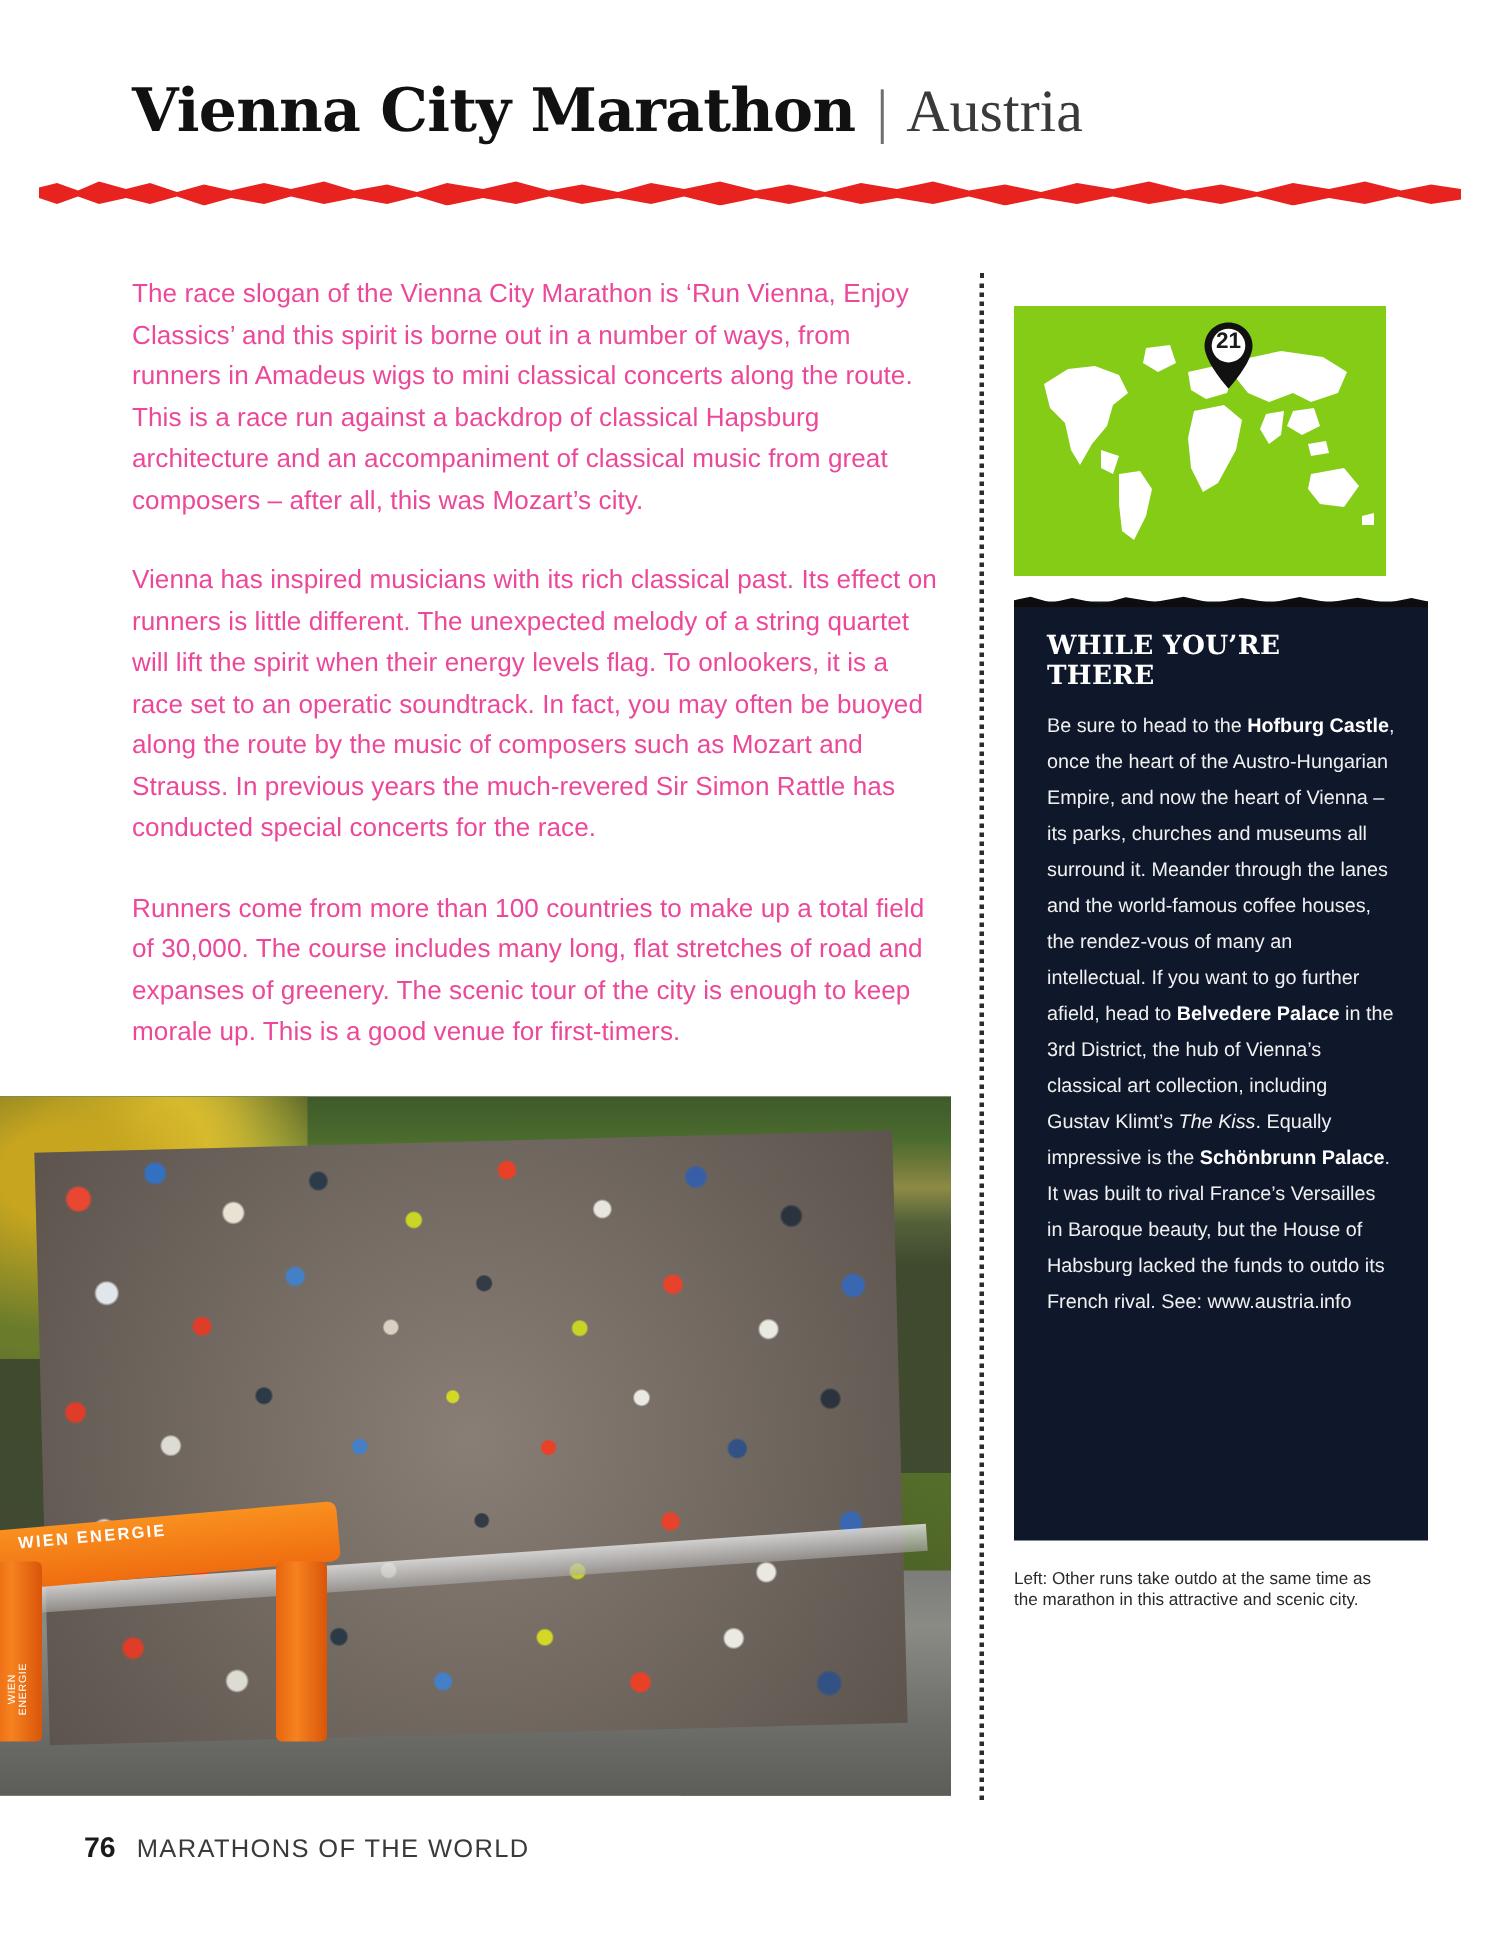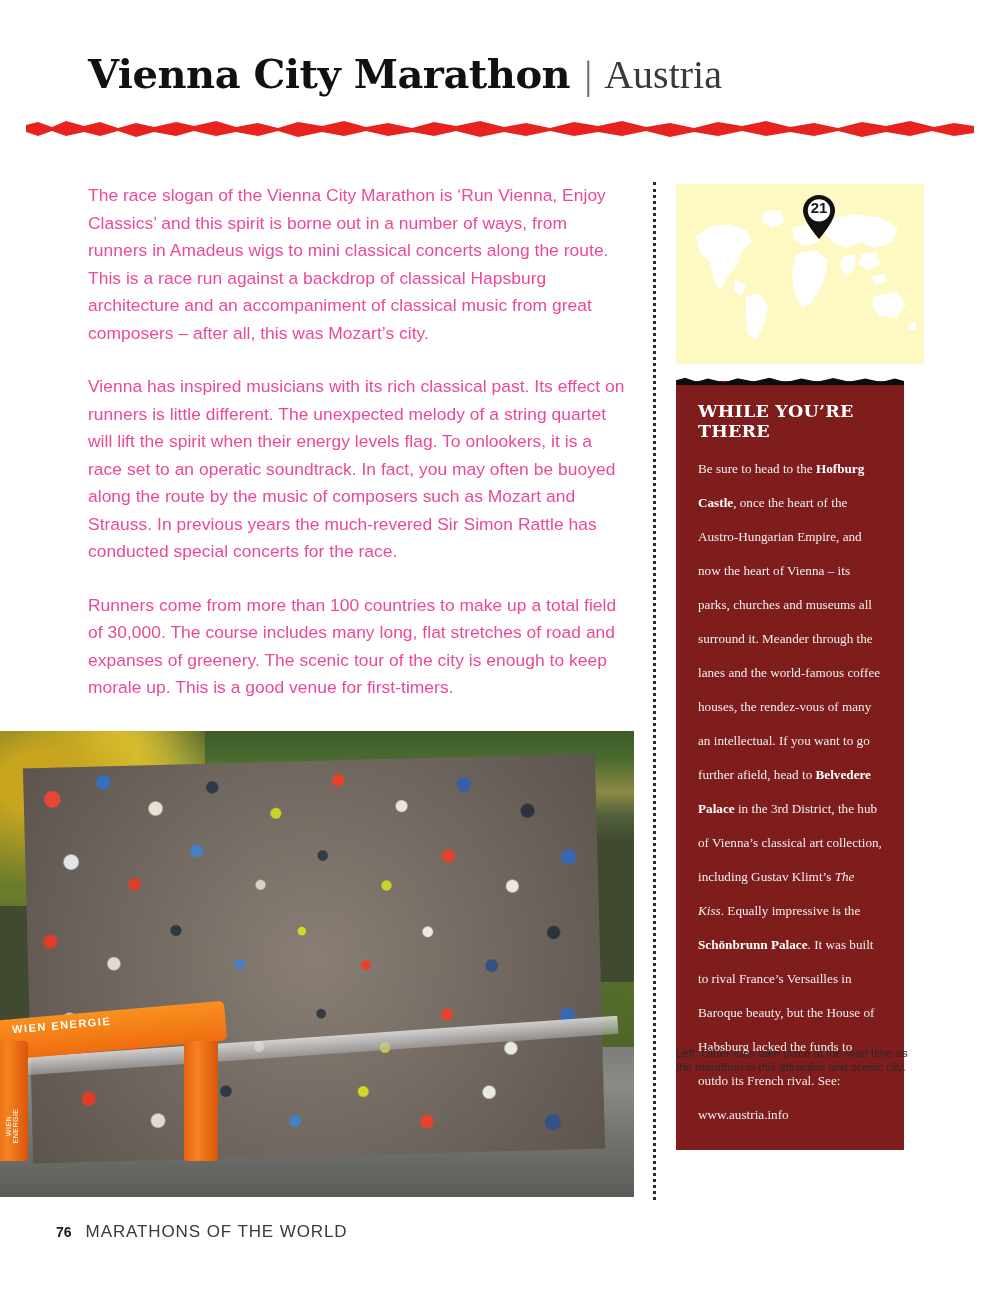--- a/index.html
+++ b/index.html
@@ -207,22 +207,23 @@
     position: absolute;
     left: 676px;
     top: 184px;
     width: 248px;
   }
 
   .map-box {
     position: relative;
     width: 248px;
     height: 180px;
-    background: #fef9c3;
+    background: #84cc16;
     overflow: hidden;
+    margin-top: 20px;
   }
   .map-svg { position:absolute; left:0; top:0; }
   .map-pin {
     position: absolute;
     left: 126px;
     top: 10px;
     width: 34px;
     height: 46px;
   }
   .pin-num {
@@ -231,46 +232,46 @@
     text-align: center;
     font-family: "Liberation Sans", sans-serif;
     font-size: 15px;
     font-weight: bold;
     color: #1a1a1a;
   }
 
   .info-box {
     position: relative;
     margin-top: 17px;
-    width: 228px;
+    width: 276px;
     min-height: 626px;
-    background: #7f1d1d;
+    background: #0f172a;
     color: #ffffff;
     padding: 20px 22px 18px 22px;
     box-sizing: border-box;
   }
   .info-box:before {
     
     content:"";
     position:absolute; left:0; top:-4px; width:100%; height:8px;
     background:#0d0d0d;
     clip-path: polygon(0 40%, 4% 10%, 9% 60%, 14% 20%, 21% 70%, 27% 15%, 34% 55%, 41% 10%, 48% 65%, 55% 20%, 62% 60%, 69% 12%, 76% 58%, 83% 18%, 90% 62%, 96% 20%, 100% 50%, 100% 100%, 0 100%);
   }
   .info-title {
     font-family: "DejaVu Serif", serif;
     font-size: 17.5px;
     font-weight: bold;
     letter-spacing: 0.2px;
     margin: 0 0 11px 0;
     color: #ffffff;
   }
   .info-text {
-    font-family: Liberation Serif, serif;
+    font-family: Liberation Sans, sans-serif;
     font-size: 13.2px;
-    line-height: 34px;
+    line-height: 24px;
     color: #f0f0f0;
     margin: 0;
   }
   .info-text b { font-weight: bold; color:#ffffff; }
   .info-text i { font-style: italic; }
 
   .captions {
     position: absolute;
     left: 676px;
     top: 1046px;
@@ -287,21 +288,21 @@
   
   .footer {
     position: absolute;
     left: 56px;
     top: 1222px;
     display: flex;
     align-items: baseline;
   }
   .folio {
     font-family: "Liberation Sans", sans-serif;
-    font-size: 14px;
+    font-size: 19px;
     font-weight: bold;
     color: #1b1b1b;
     margin-right: 14px;
   }
   .footer-text {
     font-family: Liberation Sans, sans-serif;
     font-size: 17px;
     letter-spacing: 0.9px;
     color: #3a3a3a;
   }
@@ -383,19 +384,19 @@
     </div>
   </div>
 
   <div class="info-box">
     <div class="info-title">WHILE YOU’RE THERE</div>
     <p class="info-text"><span>Be sure to head to the </span><b>Hofburg Castle</b><span>, once the heart of the Austro-Hungarian Empire, and now the heart of Vienna – its parks, churches and museums all surround it. Meander through the lanes and the world-famous coffee houses, the rendez-vous of many an intellectual. If you want to go further afield, head to </span><b>Belvedere Palace</b><span> in the 3rd District, the hub of Vienna’s classical art collection, including Gustav Klimt’s </span><i>The Kiss</i><span>. Equally impressive is the </span><b>Schönbrunn Palace</b><span>. It was built to rival France’s Versailles in Baroque beauty, but the House of Habsburg lacked the funds to outdo its French rival. See: www.austria.info</span></p>
   </div>
 </div>
 
 <div class="captions">
-  <p class="caption">Left: Other runs take place at the road time as the marathon in this attractive and scenic city.</p>
+  <p class="caption">Left: Other runs take outdo at the same time as the marathon in this attractive and scenic city.</p>
 </div>
 
 <div class="footer">
   <span class="folio">76</span>
   <span class="footer-text">MARATHONS OF THE WORLD</span>
 </div>
 
 </body></html>

